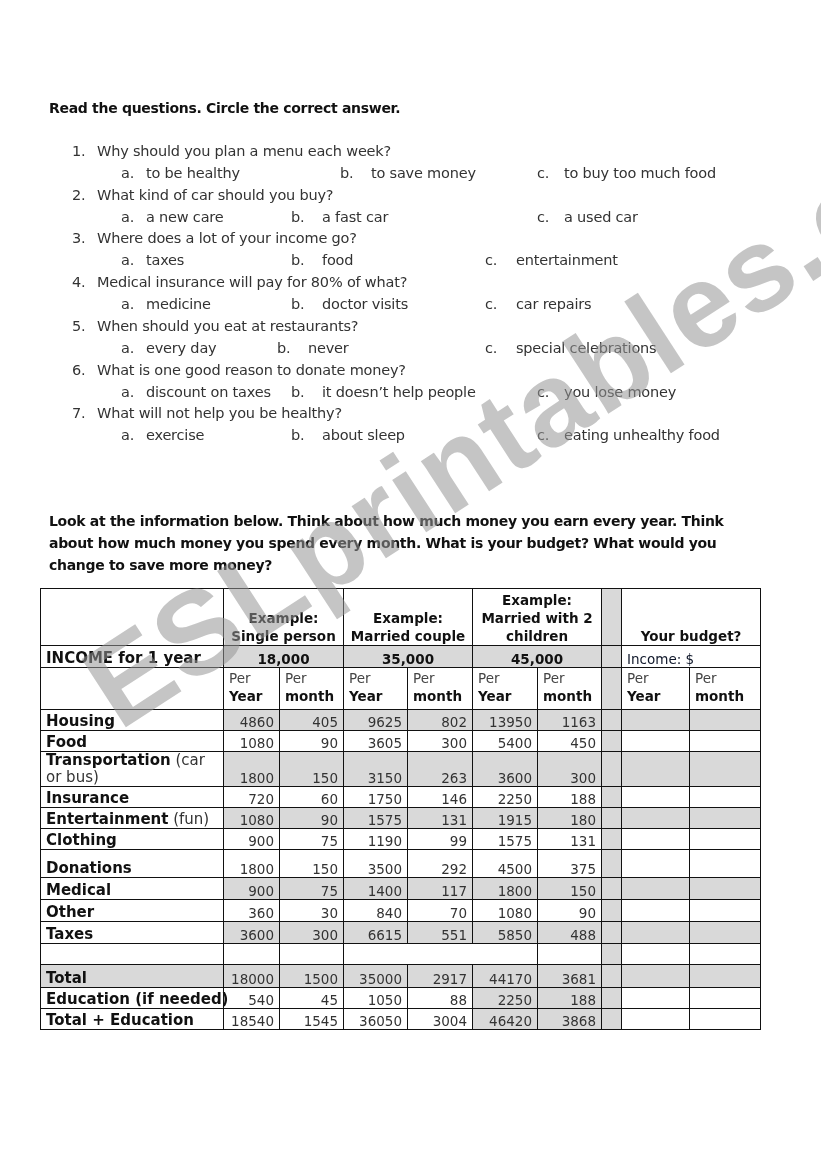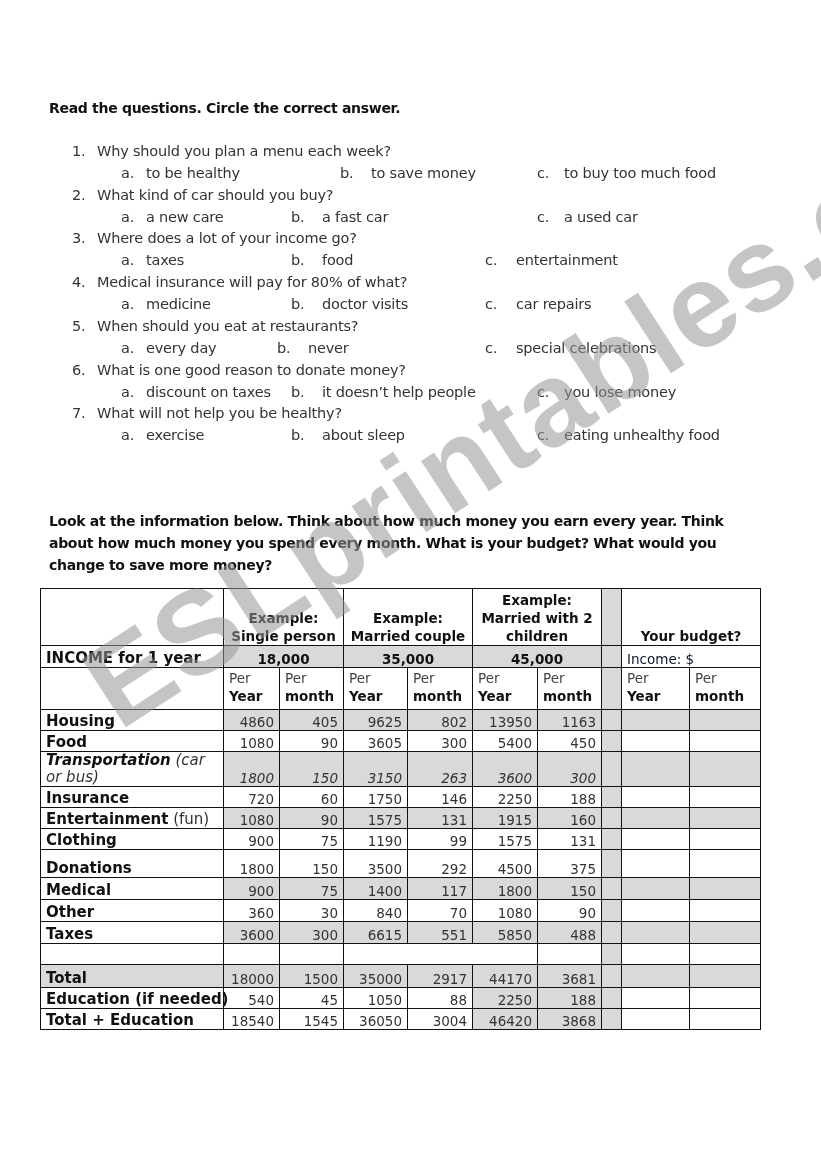--- a/index.html
+++ b/index.html
@@ -177,21 +177,21 @@
         <td class="num ">1080</td>
         <td class="num ">90</td>
         <td class="num ">3605</td>
         <td class="num ">300</td>
         <td class="num ">5400</td>
         <td class="num ">450</td>
         <td class="g"></td>
         <td class=""></td>
         <td class=""></td>
       </tr>
-      <tr style="height: 34px; font-style: italic;">
+      <tr style="height: 34px;">
         <td class="lab" style="white-space:normal;line-height:17px;"><span>Transportation</span><span class="light"> (car or bus)</span></td>
         <td class="num g">1800</td>
         <td class="num g">150</td>
         <td class="num g">3150</td>
         <td class="num g">263</td>
         <td class="num g">3600</td>
         <td class="num g">300</td>
         <td class="g"></td>
         <td class="g"></td>
         <td class="g"></td>
@@ -208,21 +208,21 @@
         <td class=""></td>
         <td class=""></td>
       </tr>
       <tr style="height: 21px;">
         <td class="lab" style=""><span>Entertainment</span><span class="light"> (fun)</span></td>
         <td class="num g">1080</td>
         <td class="num g">90</td>
         <td class="num g">1575</td>
         <td class="num g">131</td>
         <td class="num g">1915</td>
-        <td class="num g">160</td>
+        <td class="num g">180</td>
         <td class="g"></td>
         <td class="g"></td>
         <td class="g"></td>
       </tr>
       <tr style="height: 21px;">
         <td class="lab" style=""><span>Clothing</span><span class="light"></span></td>
         <td class="num ">900</td>
         <td class="num ">75</td>
         <td class="num ">1190</td>
         <td class="num ">99</td>

